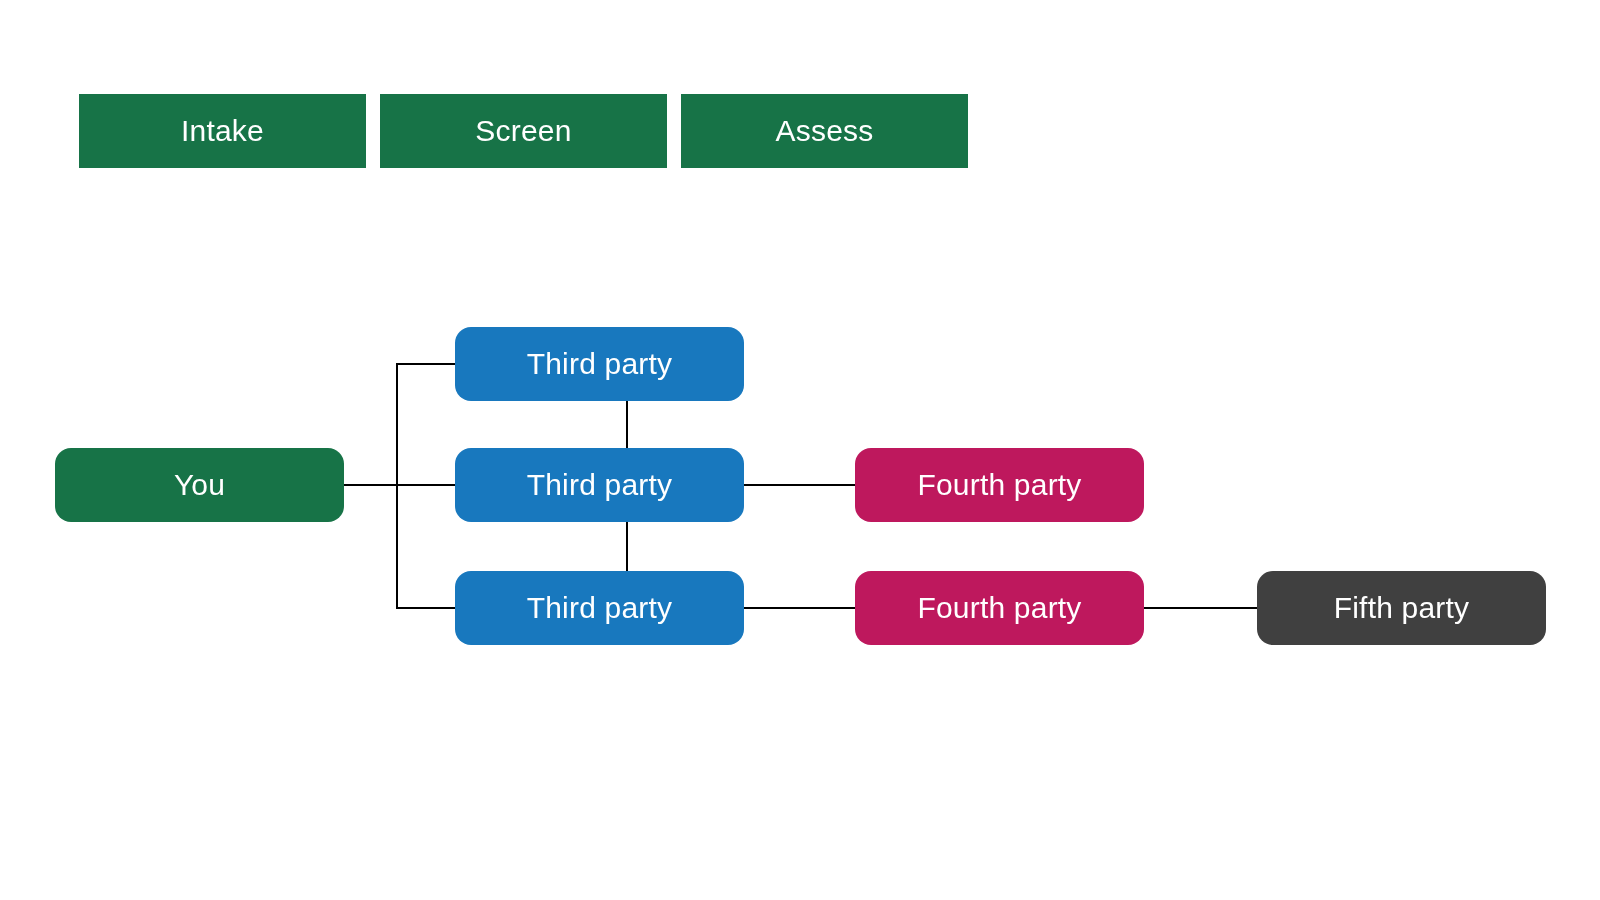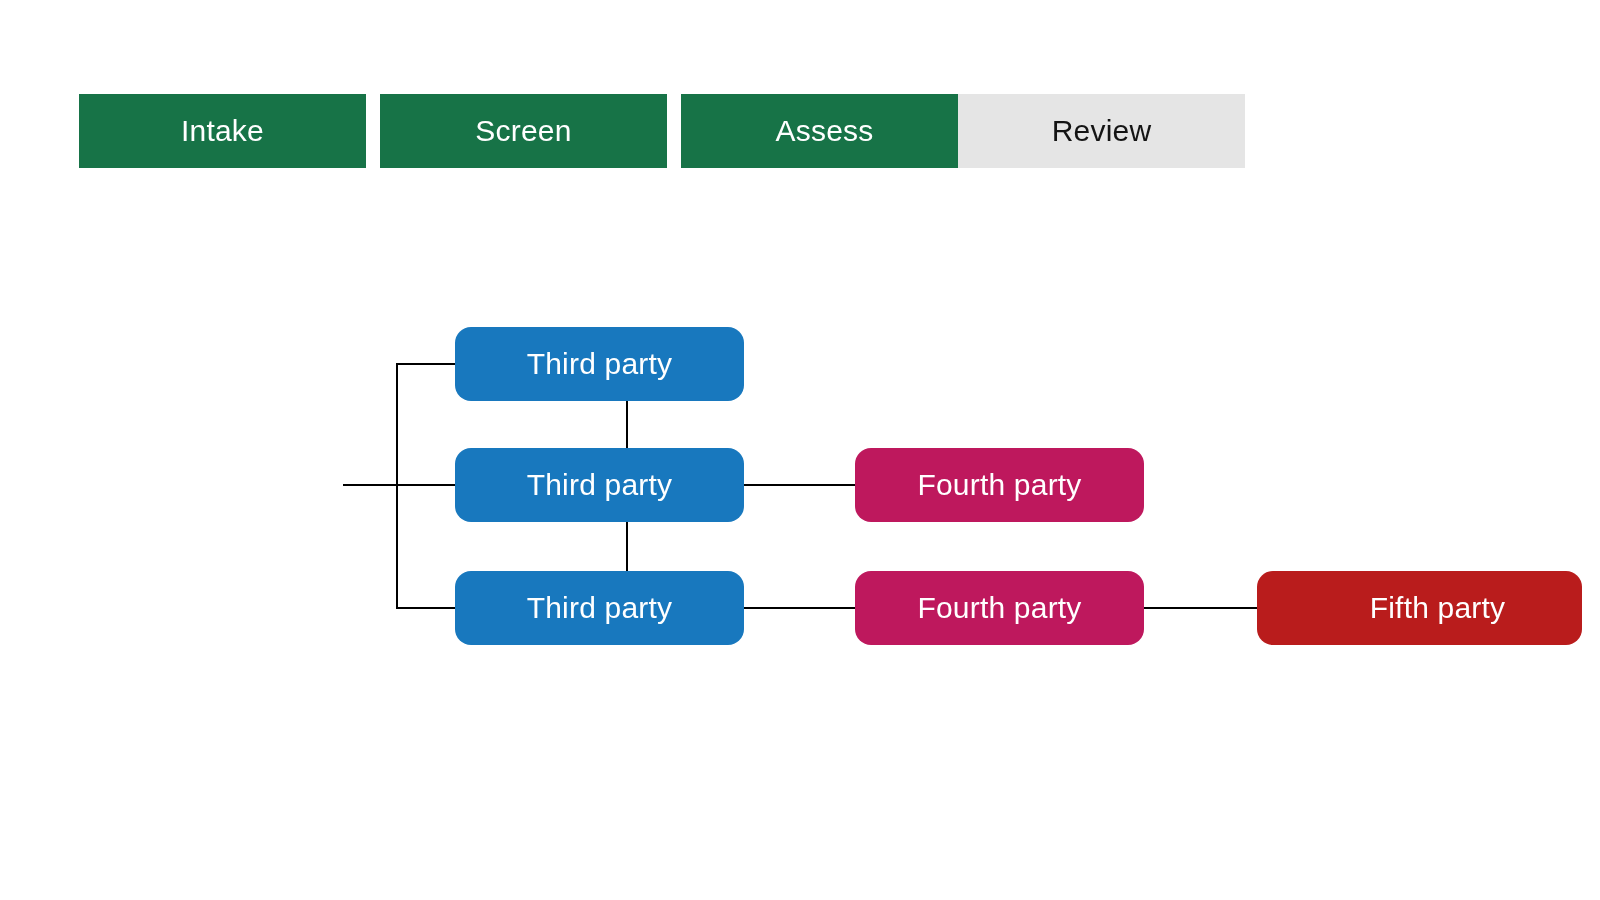--- a/index.html
+++ b/index.html
@@ -33,21 +33,21 @@
   .step-1 { left: 356px; }
   .step-2 { left: 657px; }
   .step-3 { left: 958px; }
   .step-4 { left: 1259px; }
 
   
   .node { width: 289px; height: 74px; color: #ffffff; border-radius: 16px; }
   .tier-you    { background: #177347; }
   .tier-third  { background: #1878be; }
   .tier-fourth { background: #be185d; }
-  .tier-fifth  { background: #b91c1c; padding-left: 36px; }
+  .tier-fifth  { background: #404040; }
 
   .node-you   { left: 55px;   top: 448px; }
   .node-tp1   { left: 455px;  top: 327px; }
   .node-tp2   { left: 455px;  top: 448px; }
   .node-tp3   { left: 455px;  top: 571px; }
   .node-fp1   { left: 855px;  top: 448px; }
   .node-fp2   { left: 855px;  top: 571px; }
   .node-fifth { left: 1257px; top: 571px; }
 
   
@@ -56,32 +56,32 @@
   .v-line { width: 2px; }
 </style>
 </head>
 <body>
 
 <div id="canvas">
 
   <div class="box step step-0 step-active">Intake</div>
   <div class="box step step-1 step-active">Screen</div>
   <div class="box step step-2 step-active">Assess</div>
-  <div class="box step step-3 step-inactive">Review</div>
 
   <div class="line h-line" style="left:343px;  top:484px; width:112px;"></div>
   <div class="line v-line" style="left:396px;  top:363px; height:245px;"></div>
   <div class="line h-line" style="left:396px;  top:363px; width:59px;"></div>
   <div class="line h-line" style="left:396px;  top:607px; width:59px;"></div>
   <div class="line v-line" style="left:626px;  top:401px; height:47px;"></div>
   <div class="line v-line" style="left:626px;  top:522px; height:49px;"></div>
   <div class="line h-line" style="left:744px;  top:484px; width:111px;"></div>
   <div class="line h-line" style="left:744px;  top:607px; width:111px;"></div>
   <div class="line h-line" style="left:1144px; top:607px; width:113px;"></div>
 
+  <div class="box node tier-you node-you">You</div>
   <div class="box node tier-third node-tp1">Third party</div>
   <div class="box node tier-third node-tp2">Third party</div>
   <div class="box node tier-third node-tp3">Third party</div>
   <div class="box node tier-fourth node-fp1">Fourth party</div>
   <div class="box node tier-fourth node-fp2">Fourth party</div>
   <div class="box node tier-fifth node-fifth">Fifth party</div>
 
 </div>
 
 </body></html>

